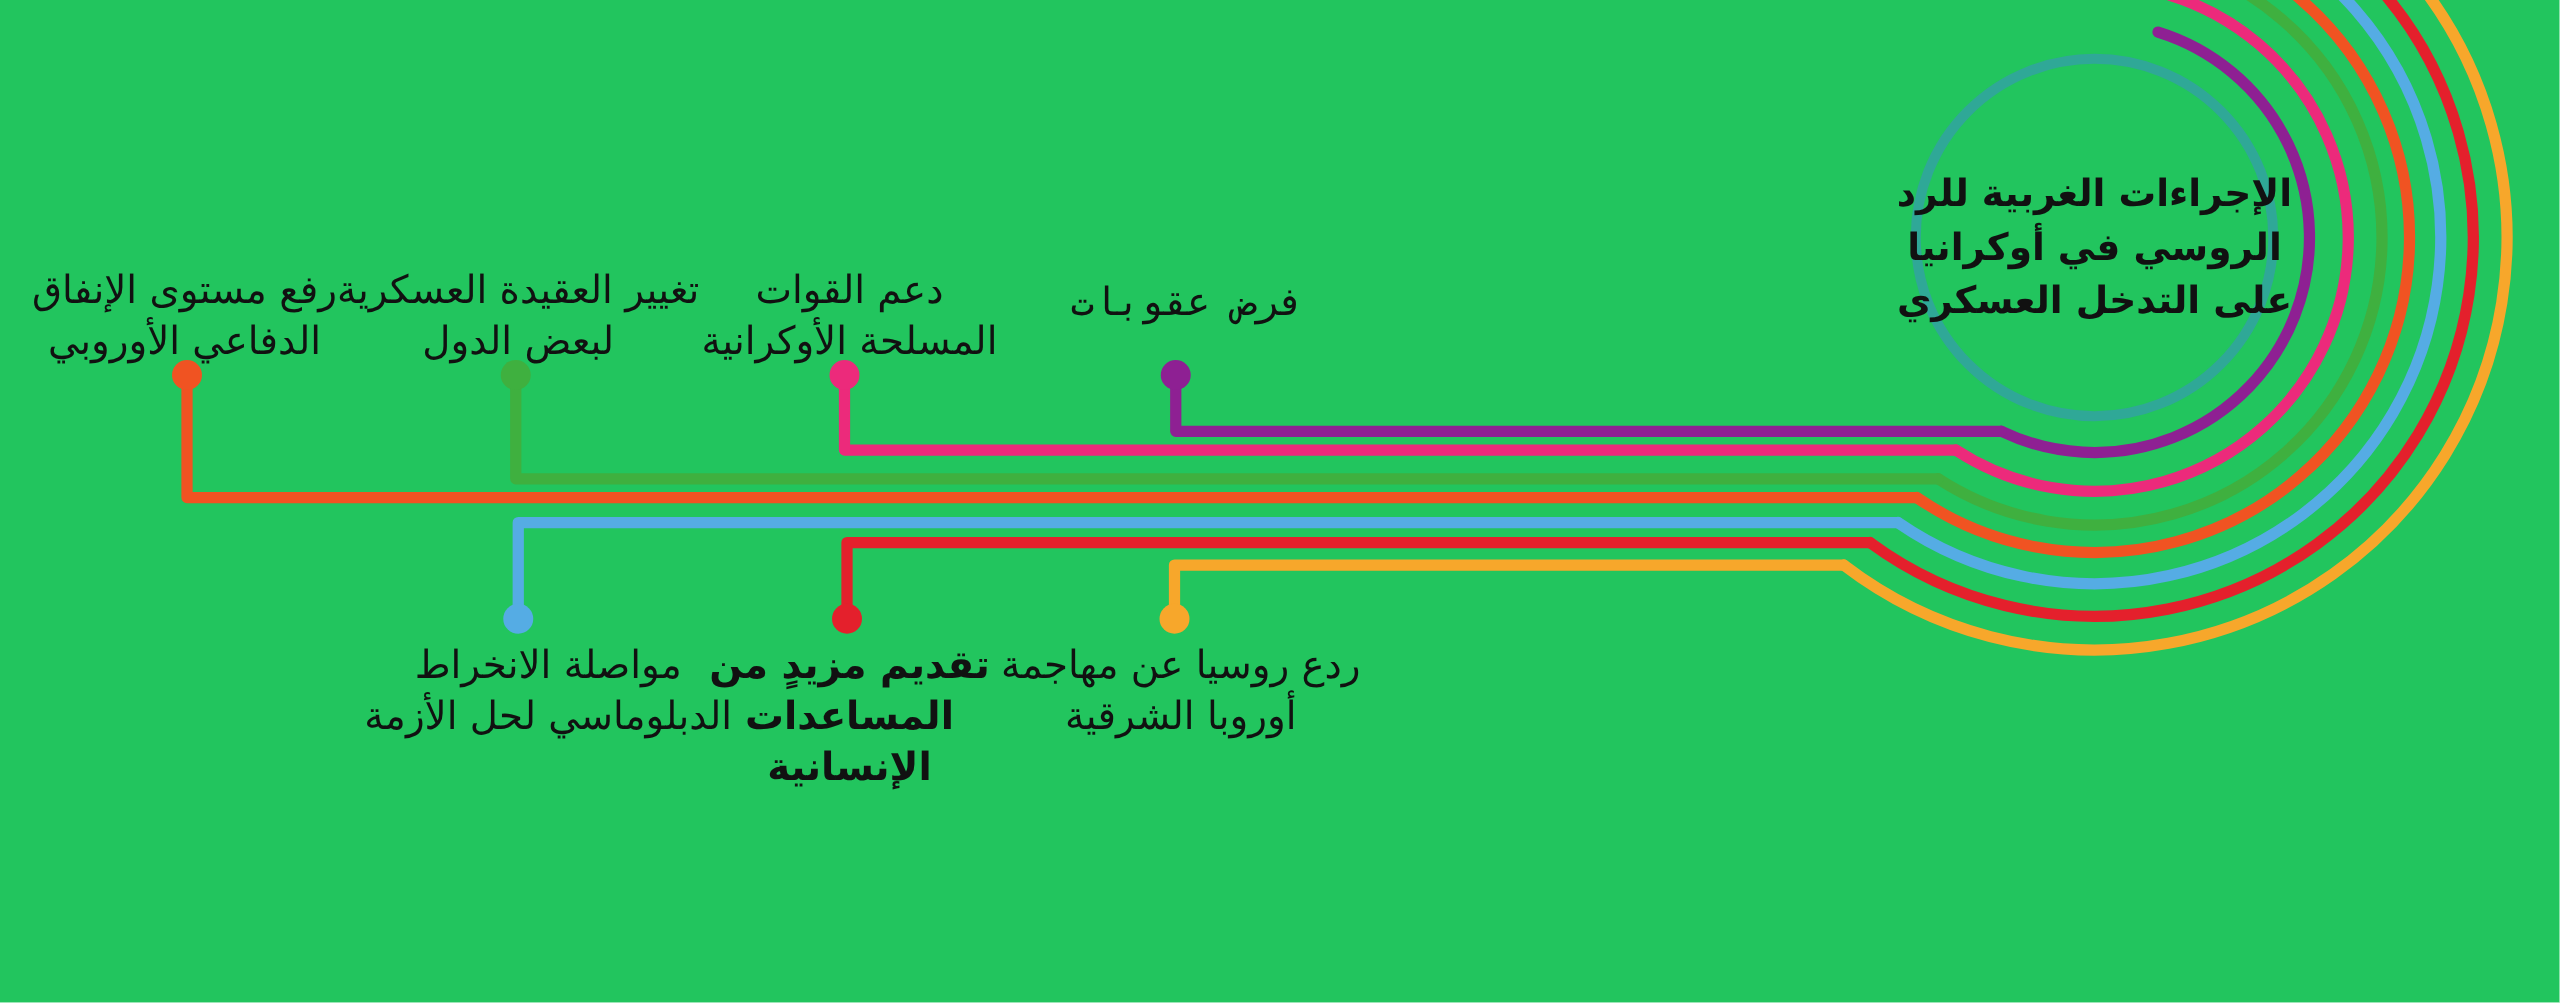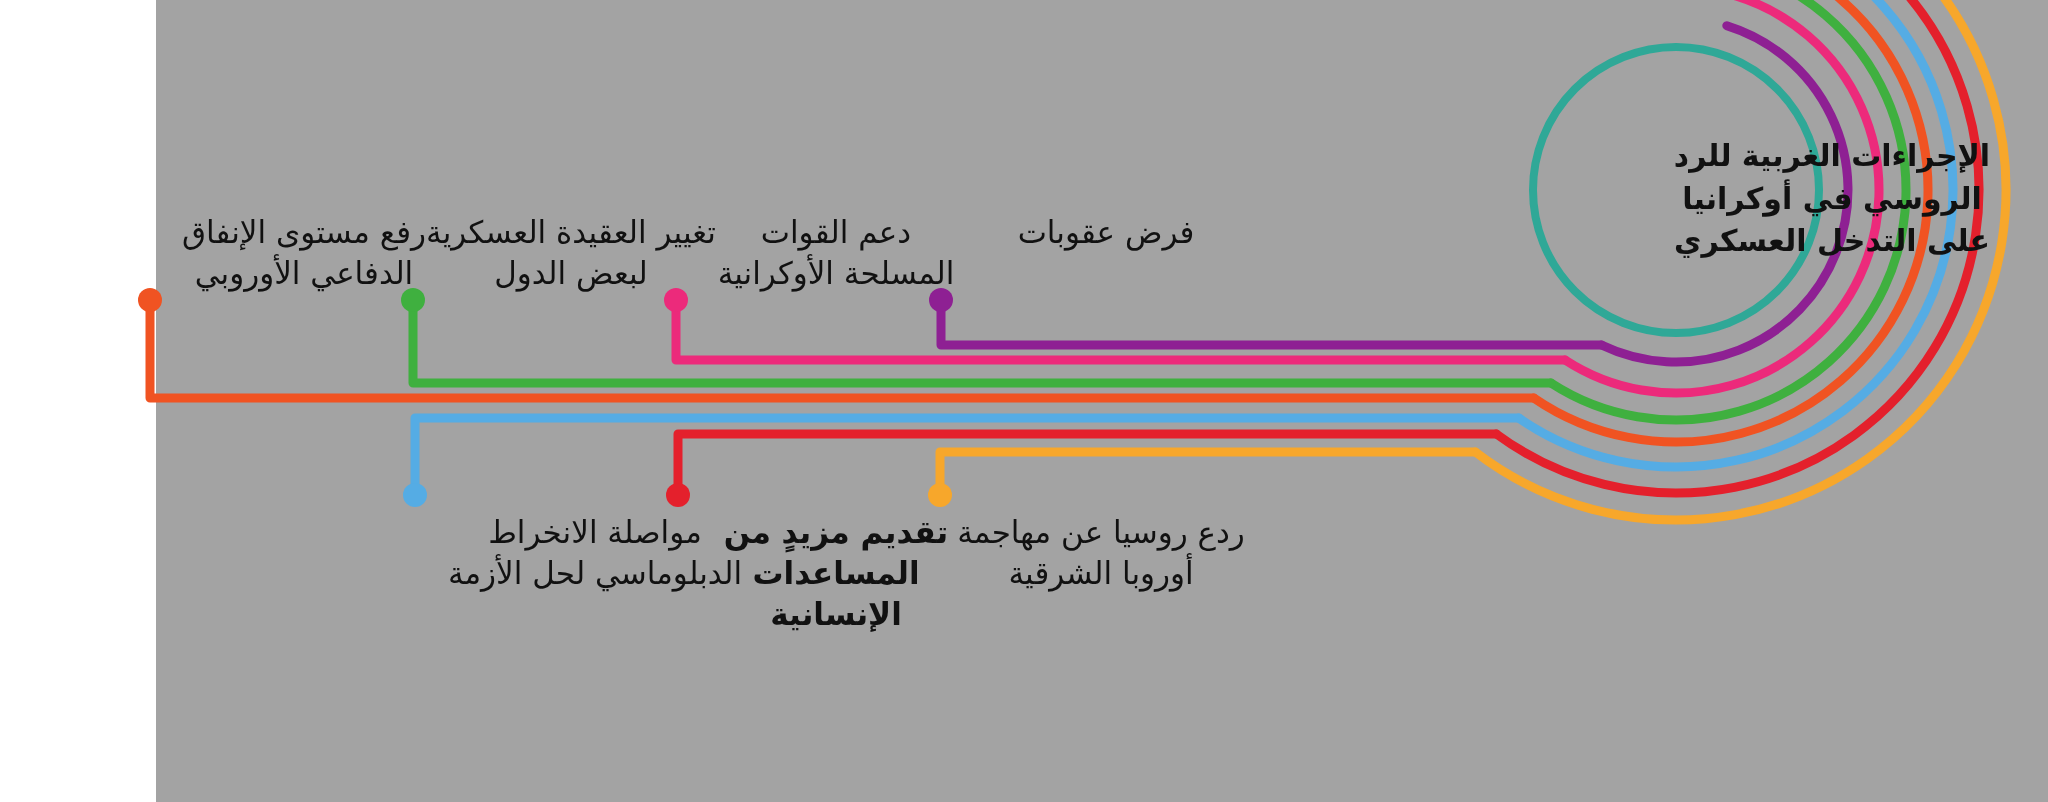--- a/index.html
+++ b/index.html
@@ -3,21 +3,21 @@
 <meta charset="utf-8">
 <title>infographic</title>
 <style>
   html,body{margin:0;padding:0;background:#ffffff;}
   body{
     width:2048px;height:802px;
     font-family:"DejaVu Sans","Liberation Sans",sans-serif;
     overflow:hidden;
     position:relative;
   }
-  #stage{position:relative;width:1892px;height:802px;background:#a3a3a3;}
+  #stage{position:relative;width:2048px;height:802px;background:#22c55e;}
   svg.diagram{position:absolute;inset:0;width:2048px;height:802px;display:block;}
   .branch-path{fill:none;stroke-linecap:round;stroke-linejoin:round;}
   .arc-path{fill:none;stroke-linecap:round;}
   .node-dot{stroke:none;}
   .center-ring{fill:none;}
 
   .label{
     position:absolute;
     text-align:center;
     color:#111111;
@@ -76,21 +76,21 @@
         <circle cx="150" cy="300" r="12" class="node-dot" fill="#F05322"></circle>
         <circle cx="415" cy="495" r="12" class="node-dot" fill="#55ACE4"></circle>
         <circle cx="678" cy="495" r="12" class="node-dot" fill="#E4202C"></circle>
         <circle cx="940" cy="495" r="12" class="node-dot" fill="#F7A72B"></circle>
       </g>
   </svg>
 
   <div class="center-title" id="center-title" style="left: 1516px; top: 135px; width: 320px;"><span class="tl">الإجراءات الغربية للرد</span><span class="tl">الروسي في أوكرانيا</span><span class="tl">على التدخل العسكري</span></div>
 
   <div id="labels">
-      <div class="label" style="width: 300px; left: 800px; top: 212px;"><span class="l1">فرض عقوبات</span></div>
+      <div class="label" style="width: 300px; left: 800px; top: 225px; font-family: Liberation Mono, monospace;"><span class="l1">فرض عقوبات</span></div>
       <div class="label" style="width: 300px; left: 530px; top: 212px;"><span class="l1">دعم القوات</span><span class="l2">المسلحة الأوكرانية</span></div>
       <div class="label" style="width: 300px; left: 265px; top: 212px;"><span class="l1">تغيير العقيدة العسكرية</span><span class="l2">لبعض الدول</span></div>
       <div class="label" style="width: 300px; left: -2px; top: 212px;"><span class="l1">رفع مستوى الإنفاق</span><span class="l2">الدفاعي الأوروبي</span></div>
       <div class="label" style="width: 300px; left: 268px; top: 512px; margin-left: 21px;"><span class="l1">مواصلة الانخراط</span><span class="l2">الدبلوماسي لحل الأزمة</span></div>
       <div class="label" style="width: 300px; left: 530px; top: 512px; font-weight: bold;"><span class="l1">تقديم مزيدٍ من</span><span class="l2">المساعدات الإنسانية</span></div>
       <div class="label" style="width: 300px; left: 795px; top: 512px;"><span class="l1">ردع روسيا عن مهاجمة</span><span class="l2">أوروبا الشرقية</span></div>
     </div>
 
 </div>
 

